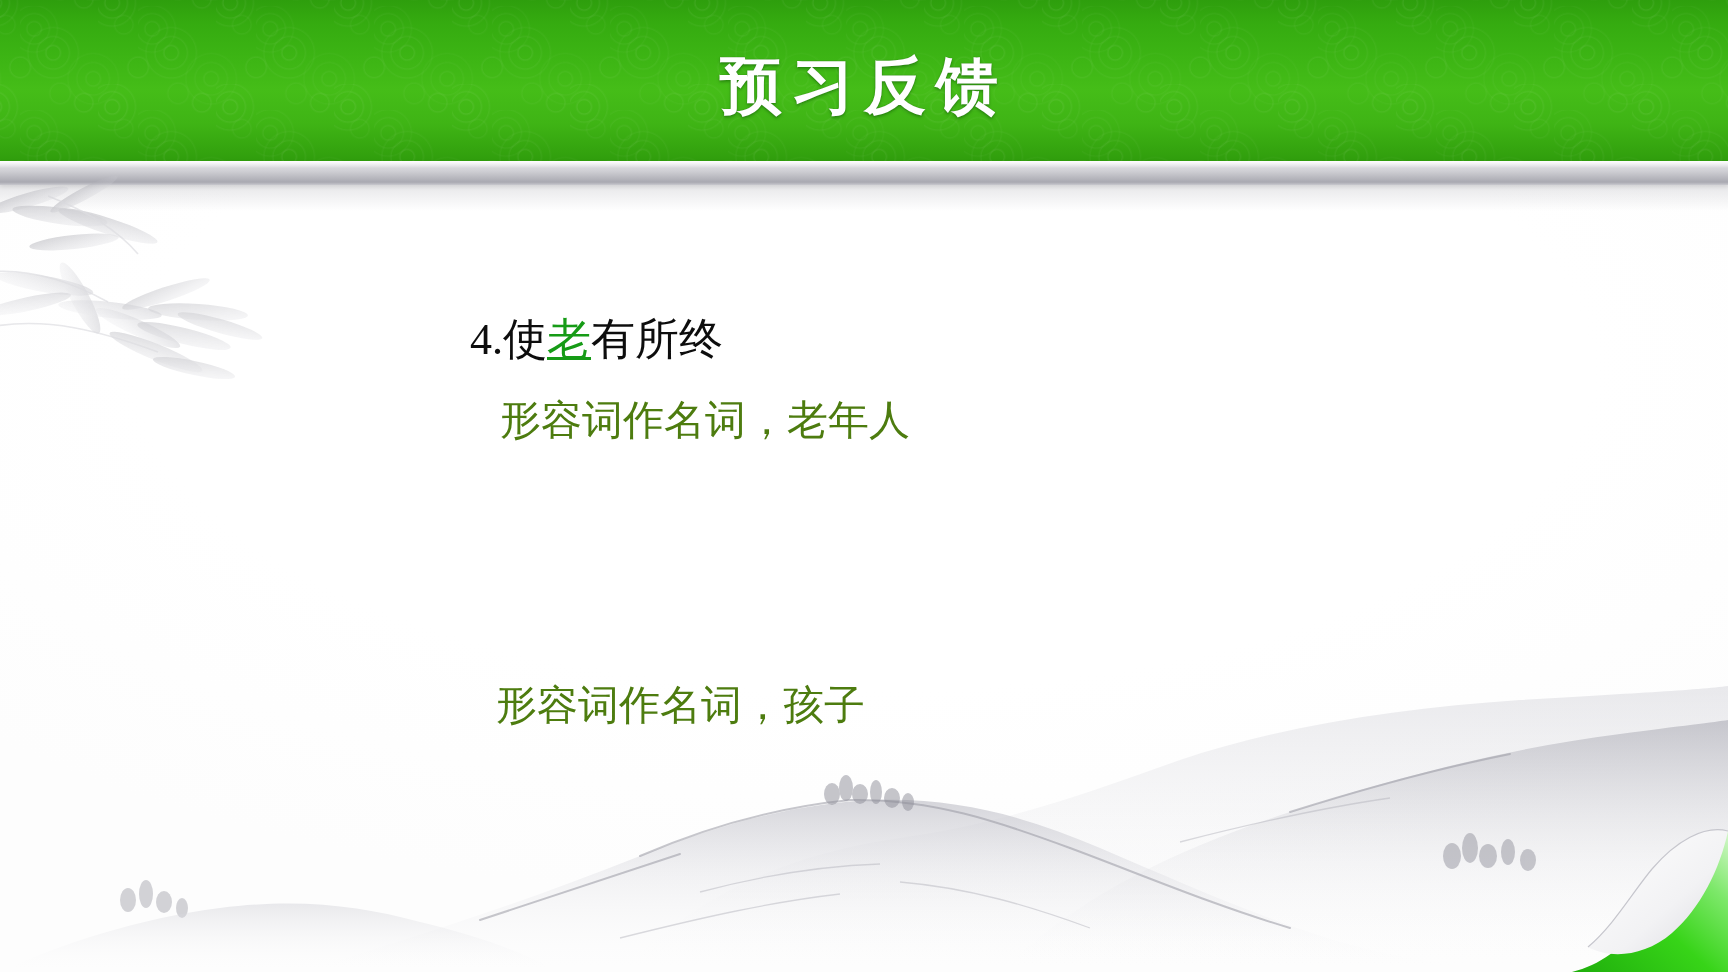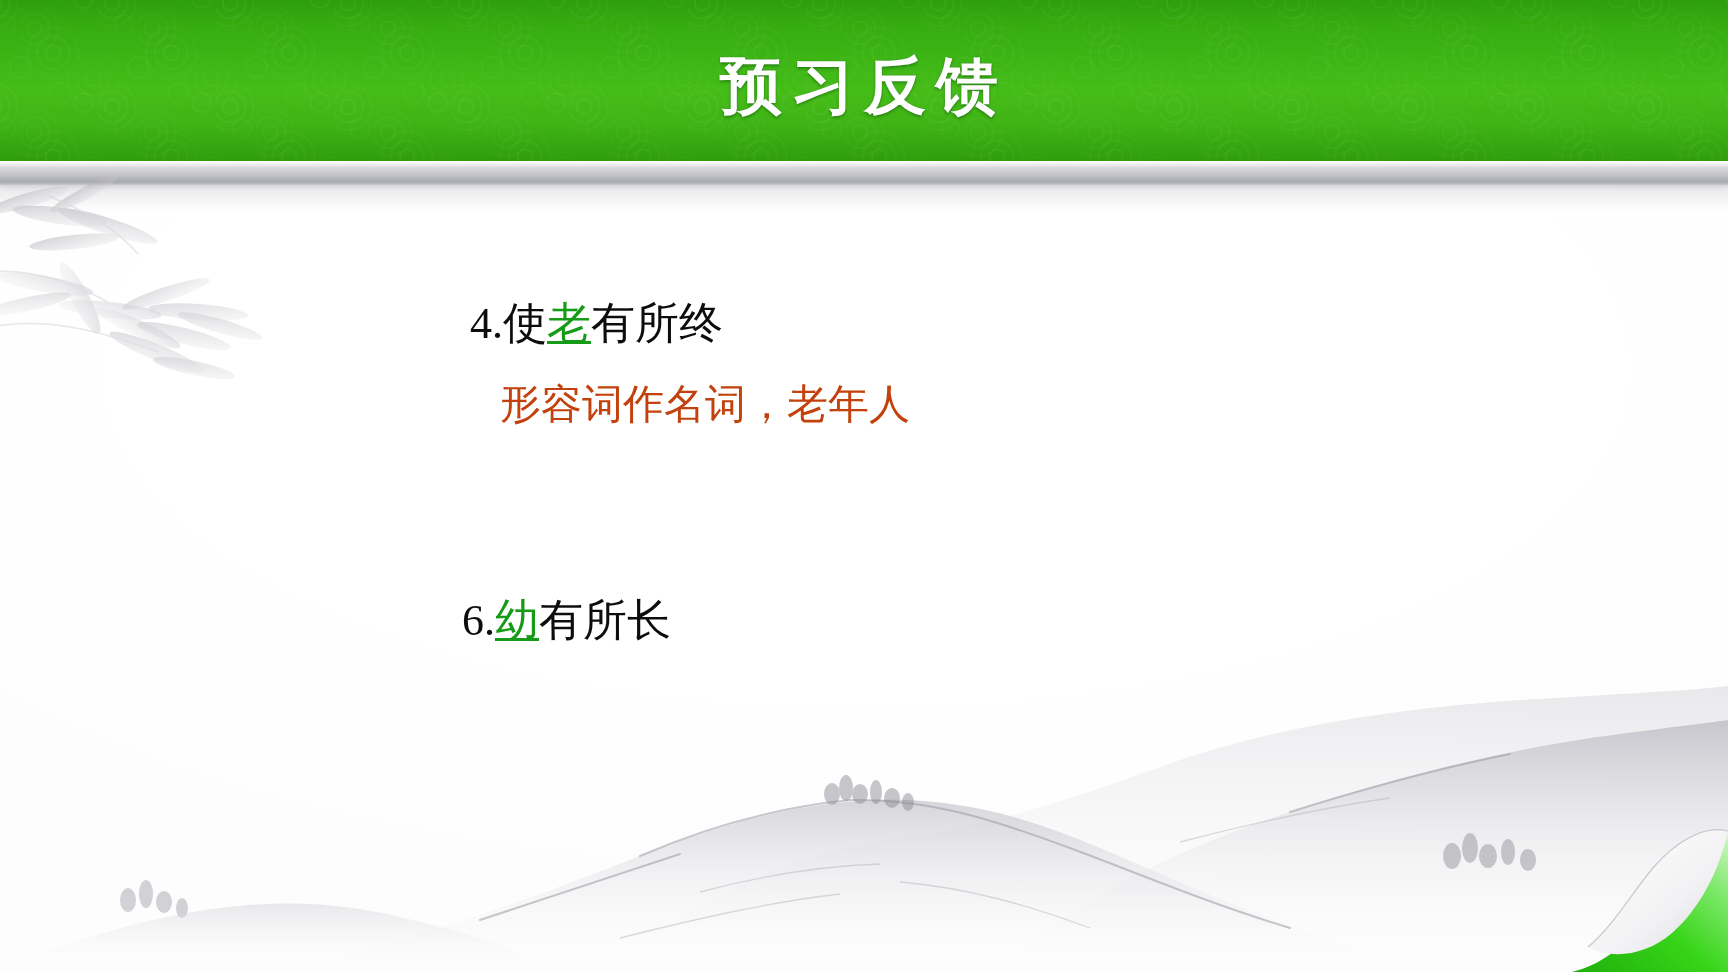--- a/index.html
+++ b/index.html
@@ -126,21 +126,21 @@
     left: 0; bottom: 0;
     width: 1728px;
     height: 330px;
     pointer-events: none;
   }
   .mountains svg { display:block; width:100%; height:100%; }
 
   
   .content {
     position: absolute;
-    left: 0; top: 0;
+    left: 0; top: 16px;
     width: 1728px; height: 872px; border-radius: 18px;
   }
   .item-q {
     position: absolute;
     font-size: 44px;
     line-height: 1.1;
     color: #0d0d0d;
     white-space: nowrap;
     font-family: "Liberation Serif", "DejaVu Serif", serif;
   }
@@ -150,21 +150,21 @@
   .kw {
     color: #169b16;
     text-decoration: underline;
     text-decoration-thickness: 3px;
     text-underline-offset: 3px;
   }
   .item-a {
     position: absolute;
     font-size: 41px;
     line-height: 1.1;
-    color: #c2410c;
+    color: #4d7c0f;
     white-space: nowrap;
     font-family: "Liberation Serif", "DejaVu Serif", serif;
   }
 
   
   .curl {
     position: absolute;
     right: 0; bottom: 0;
     width: 180px; height: 165px;
     pointer-events: none;
@@ -232,23 +232,21 @@
   </div>
 
   <div class="content">
 
     <div class="item-q" style="left:470px; top:300px;">
       <span class="num">4.</span><span>使</span><span class="kw">老</span><span>有所终</span>
     </div>
     <div class="item-a" style="left:500px; top:382px;">形容词作名词，老年人</div>
 
 
-    <div class="item-q" style="left:462px; top:597px;">
-      <span class="num">6.</span><span></span><span class="kw">幼</span><span>有所长</span>
-    </div>
+    <div class="item-a" style="left:496px; top:667px;">形容词作名词，孩子</div>
 
   </div>
 
   <div class="mountains">
     <svg viewBox="0 0 1728 330" xmlns="http://www.w3.org/2000/svg" preserveAspectRatio="none">
       <defs>
         <linearGradient id="mg1" x1="0" y1="0" x2="0" y2="1">
           <stop offset="0%" stop-color="#b9b9c2" stop-opacity="0.60"></stop>
           <stop offset="45%" stop-color="#d8d8de" stop-opacity="0.30"></stop>
           <stop offset="100%" stop-color="#ffffff" stop-opacity="0.05"></stop>

